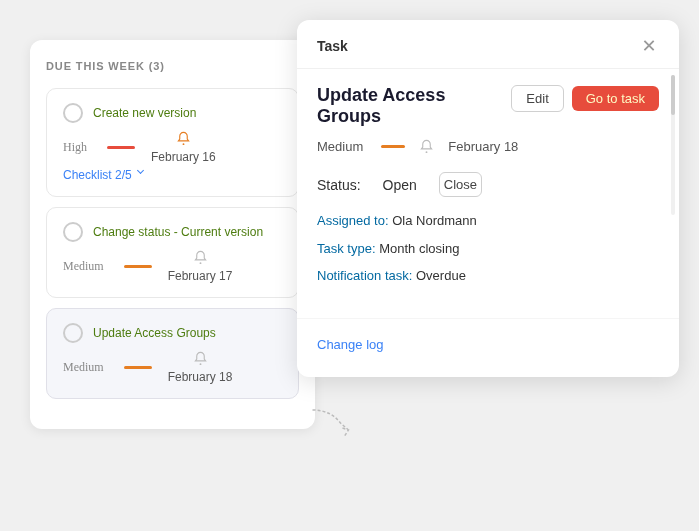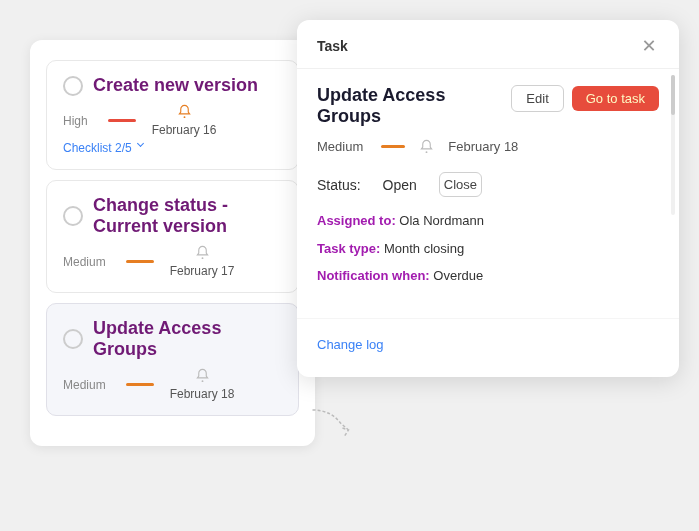--- a/index.html
+++ b/index.html
@@ -59,33 +59,34 @@
       margin-bottom: 8px;
     }
     .task-circle {
       width: 20px;
       height: 20px;
       border-radius: 50%;
       border: 2px solid #ccc;
       flex-shrink: 0;
     }
     .task-name {
-      font-size: 18px;
-      font-weight: 700;
-      color: #701a75;
+      font-size: 12px;
+      font-weight: 400;
+      color: #4d7c0f;
     }
     .task-meta {
       display: flex;
       align-items: center;
       gap: 16px;
       margin-top: 4px;
     }
     .priority-label {
       font-size: 12px;
       color: #888;
+      font-family: Liberation Serif, serif;
     }
     .priority-bar {
       width: 28px;
       height: 3px;
       border-radius: 2px;
       display: inline-block;
       margin-left: 4px;
       vertical-align: middle;
     }
     .priority-high { background: #e74c3c; }
@@ -223,21 +224,21 @@
       padding: 4px 4px;
       border-radius: 6px;
       cursor: pointer;
     }
     .info-row {
       font-size: 13px;
       color: #333;
       margin-bottom: 8px;
       line-height: 1.5;
     }
-    .info-label { color: #a21caf; font-weight: bold; }
+    .info-label { color: #0369a1; }
     .info-value { color: #333; }
     .modal-footer {
       padding: 16px 20px 24px;
       border-top: 1px solid #f5f5f5;
       margin-top: 8px;
     }
     .change-log-link {
       color: #3b82f6;
       font-size: 13px;
       cursor: pointer;
@@ -263,20 +264,21 @@
       width: 15px;
       height: 15px;
     }
   </style>
 </head>
 <body>
 
 <div class="screen">
 
   <div class="left-panel">
+    <div class="panel-title">DUE THIS WEEK (3)</div>
 
     <div class="task-card">
       <div class="task-card-header">
         <div class="task-circle"></div>
         <span class="task-name">Create new version</span>
       </div>
       <div class="task-meta">
         <span class="priority-label">High</span>
         <span class="priority-bar priority-high"></span>
         <div class="bell-meta">
@@ -371,21 +373,21 @@
         <span class="info-label">Assigned to:</span>
         <span> </span>
         <span class="info-value">Ola Nordmann</span>
       </div>
       <div class="info-row">
         <span class="info-label">Task type:</span>
         <span> </span>
         <span class="info-value">Month closing</span>
       </div>
       <div class="info-row">
-        <span class="info-label">Notification when:</span>
+        <span class="info-label">Notification task:</span>
         <span> </span>
         <span class="info-value">Overdue</span>
       </div>
     </div>
 
     <div class="modal-footer">
       <a class="change-log-link">Change log</a>
     </div>
 
     <div class="scrollbar-track">

